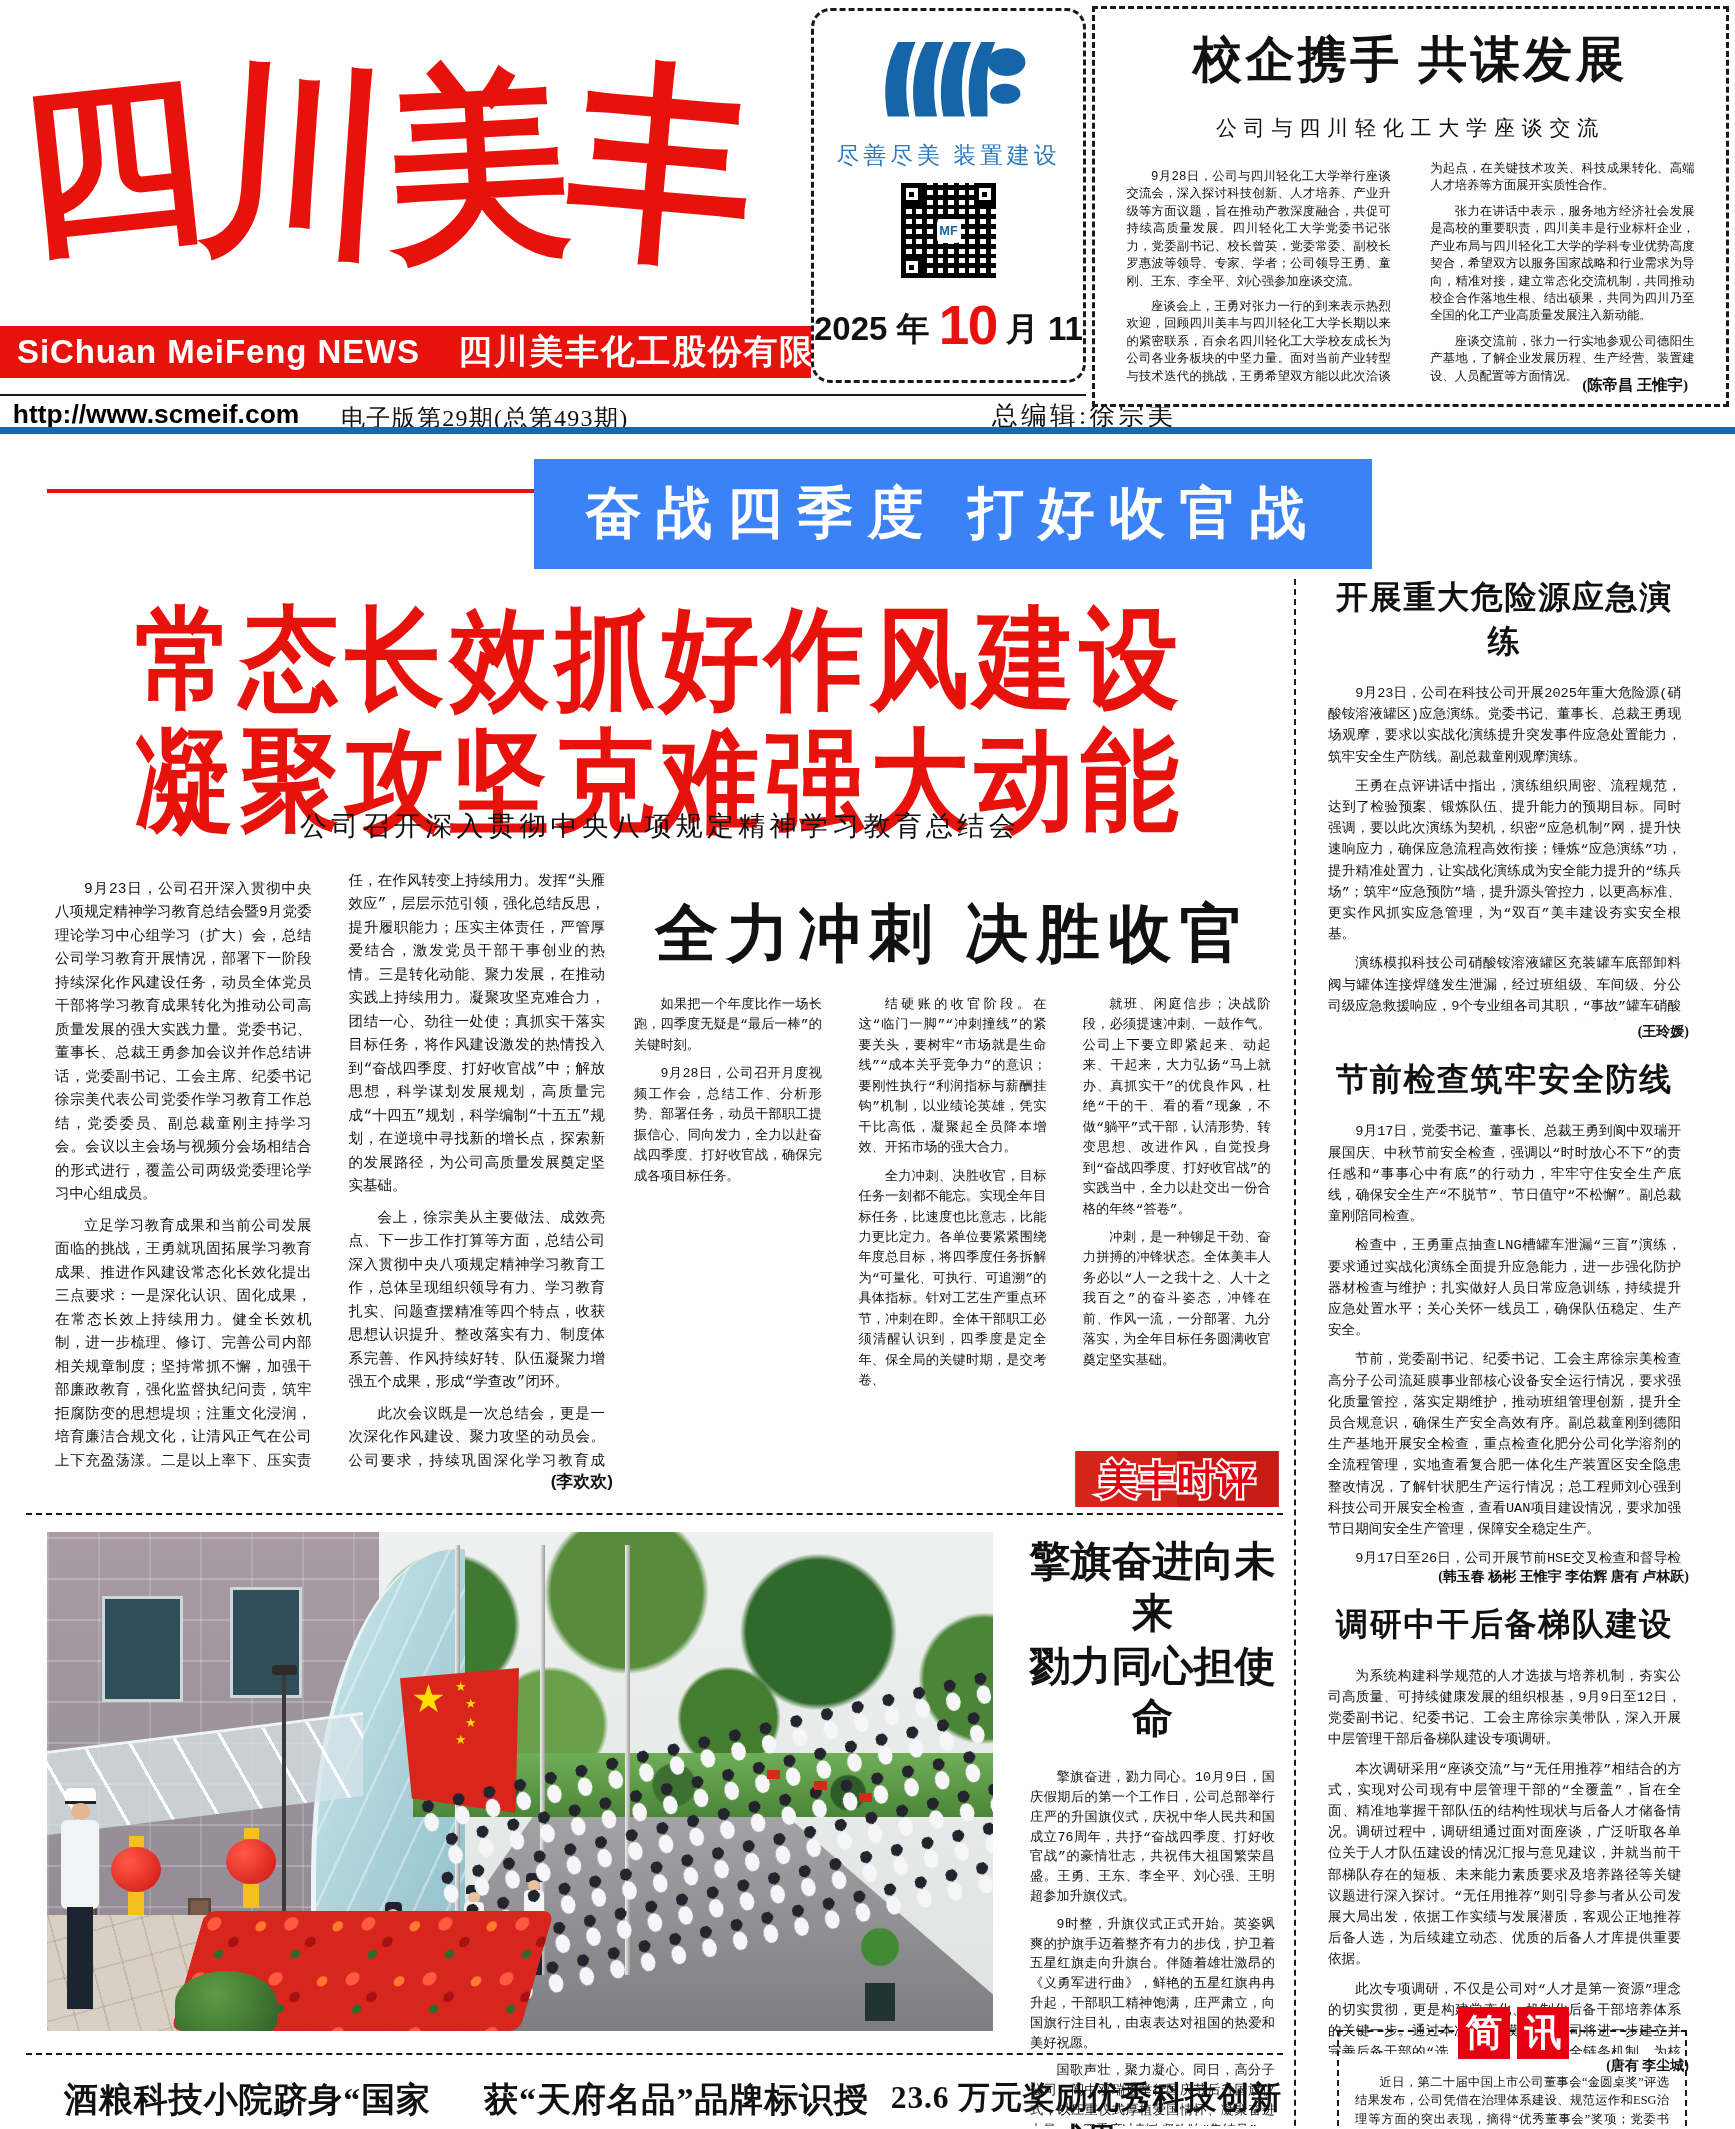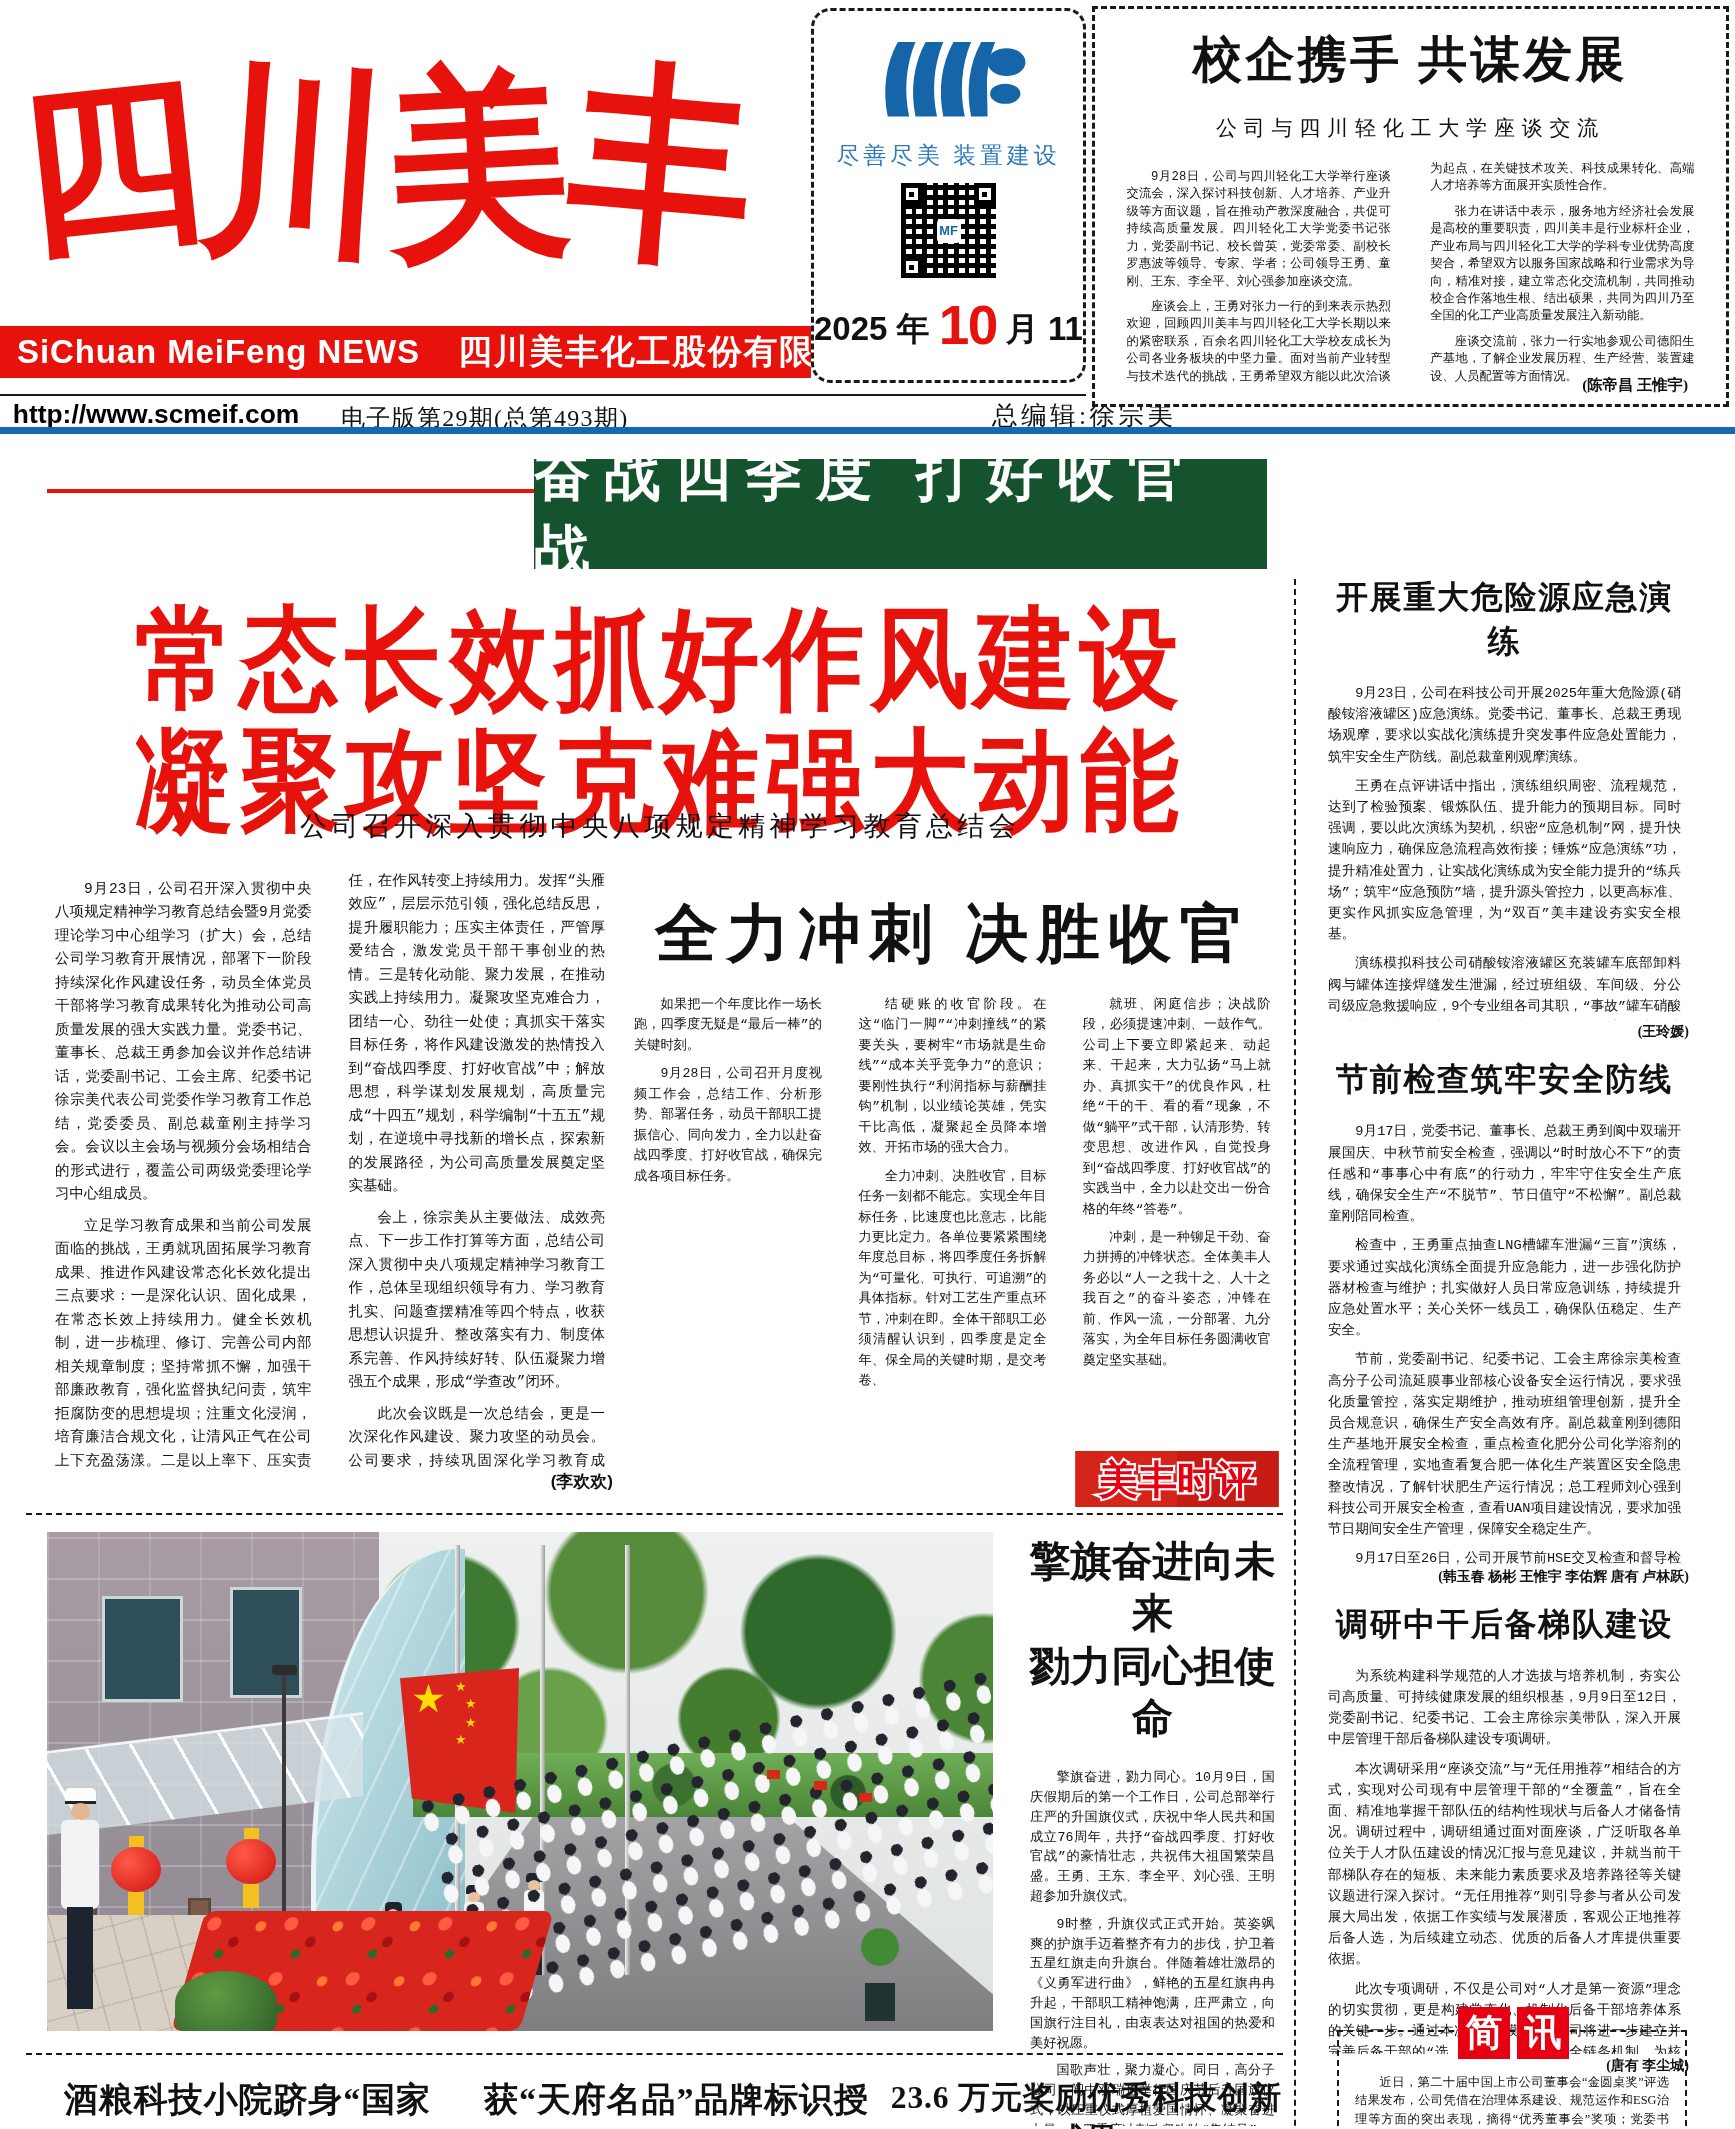--- a/index.html
+++ b/index.html
@@ -47,21 +47,21 @@
   
   #top-right{left:1092px;top:6.4px;width:637px;height:401px;border:3px dashed #1a1a1a;box-sizing:border-box;
      padding:12px 23.4px;background:#fff;}
   #top-right h1{margin:6px 0 0;text-align:center;font-size:49px;font-weight:900;letter-spacing:3.4px;}
   #top-right .sub{margin-top:20.4px;text-align:center;font-size:21px;letter-spacing:6.8px;}
   #top-right .body{margin-top:19px;height:238px;overflow:hidden;column-count:2;column-gap:23.4px;font-size:12.3px;line-height:1.42;}
   #tr-byline{position:absolute;right:47px;top:375px;font-size:15.3px;font-weight:bold;}
 
   
   #red-thin-line{left:47px;top:489px;width:490px;height:3.8px;background:#e8120c;}
-  #banner{left:534px;top:459px;width:733px;height:110px;background:#14532d;display:flex;align-items:center;justify-content:center;}
+  #banner{left:534px;top:459px;width:838px;height:110px;background:#3b82f6;display:flex;align-items:center;justify-content:center;}
   #banner span{color:#fff;font-size:56px;font-weight:900;letter-spacing:14.5px;font-family:"Liberation Sans",sans-serif;}
   .bigred{left:47px;width:1226px;text-align:center;color:#e8120c;font-weight:900;
      font-family:"Liberation Sans",sans-serif;font-size:99px;line-height:1;letter-spacing:6px;transform:scaleY(1.12);}
   #headline1{top:609px;} #headline2{top:731px;}
   #main-subtitle{left:47px;top:808px;width:1226px;text-align:center;font-size:27px;letter-spacing:4.3px;
      font-family:"Liberation Sans",sans-serif;font-weight:500;}
 
   
   #left-article{left:47px;top:870px;width:566px;height:605px;overflow:hidden;
      column-count:2;column-gap:21px;font-size:14.5px;line-height:1.62;}

